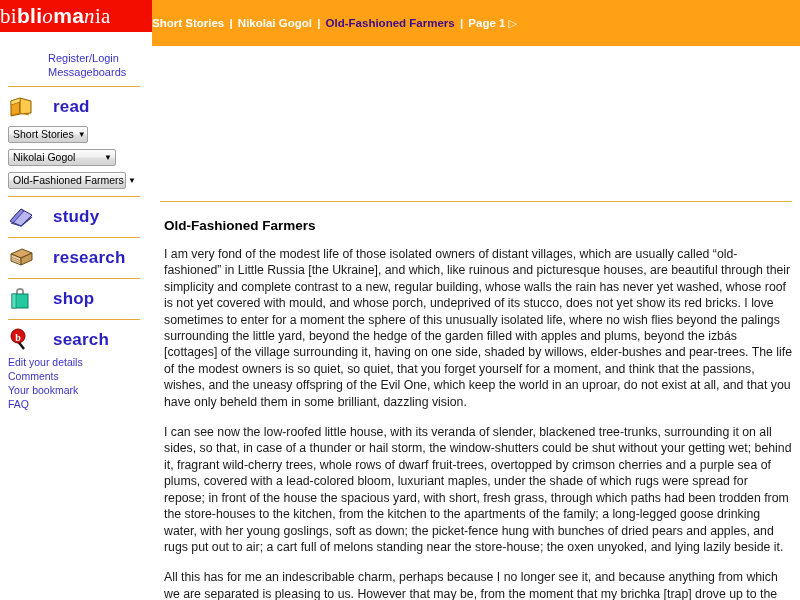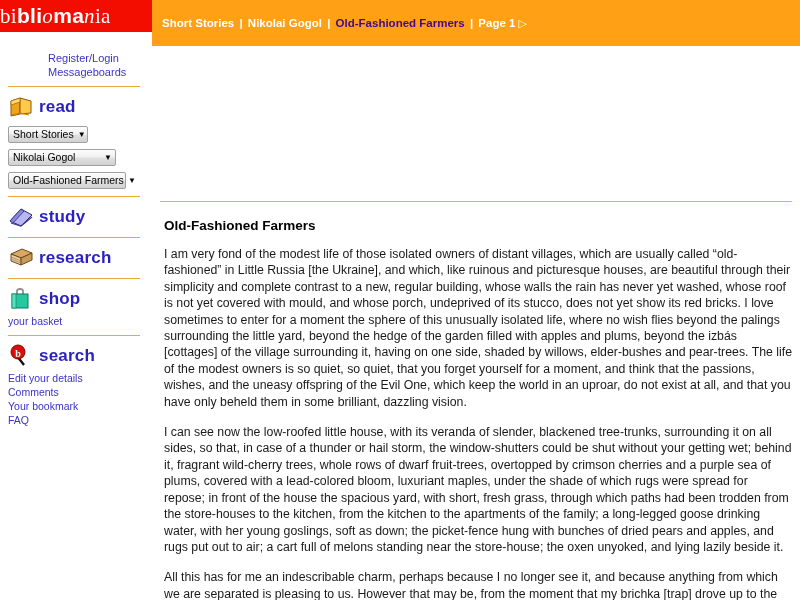--- a/index.html
+++ b/index.html
@@ -36,21 +36,20 @@
   }
   .logo-text .thin { font-family: "Liberation Serif", serif; font-weight: 400; }
   .logo-text .bold { font-family: "Liberation Sans", sans-serif; font-weight: 700; }
   .logo-text .ital { font-family: "Liberation Serif", serif; font-style: italic; font-weight: 400; }
 
   .nav-block {
     flex: 1 1 auto;
     background: #ffa015;
     display: flex;
     align-items: center;
-    padding-left: 10px;
     height: 46px;
   }
   .crumbs {
     font-size: 11.5px;
     font-weight: bold;
     color: #ffffff;
     white-space: nowrap;
   }
   .crumbs .sep { color: #ffffff; font-weight: bold; padding: 0 2px; }
   .crumbs .cur { color: #3d0b8c; }
@@ -85,21 +84,21 @@
 
   .rule {
     height: 0;
     border-top: 1px solid #e8a93a;
     margin: 7px 12px 7px 0;
   }
 
   .section {
     display: flex;
     align-items: center;
-    gap: 5px;
+    gap: 19px;
     margin: 2px 0 2px 0;
     height: 26px;
   }
   .section-label {
     color: #2a1fc0;
     font-size: 17px;
     font-weight: bold;
     letter-spacing: 0.2px;
   }
   .icon-box {
@@ -257,21 +256,20 @@
     <div class="section">
       <span class="icon-box">
         <svg width="26" height="24" viewBox="0 0 26 24">
           <path d="M9 8 L9 4 Q9 2 12 2 Q15 2 15 4 L15 8" fill="none" stroke="#8e8e8e" stroke-width="1.8"></path>
           <rect x="4" y="7" width="16" height="14" fill="#25c9a0" stroke="#0a7a5d" stroke-width="1"></rect>
           <rect x="4" y="7" width="4" height="14" fill="#57e2bf" stroke="#0a7a5d" stroke-width="0.6"></rect>
         </svg>
       </span>
       <span class="section-label">shop</span>
     </div>
-    <a class="subtext" href="#">your basket</a>
 
     <div class="rule"></div>
 
     <div class="section">
       <span class="icon-box">
         <svg width="26" height="24" viewBox="0 0 26 24">
           <line x1="9" y1="12" x2="16" y2="21" stroke="#111111" stroke-width="2.4"></line>
           <circle cx="10" cy="8" r="7" fill="#d80f0f" stroke="#8a0000" stroke-width="1"></circle>
           <text x="10" y="12.5" font-family="Liberation Serif, serif" font-size="10" font-weight="bold" fill="#ffffff" text-anchor="middle">b</text>
         </svg>

